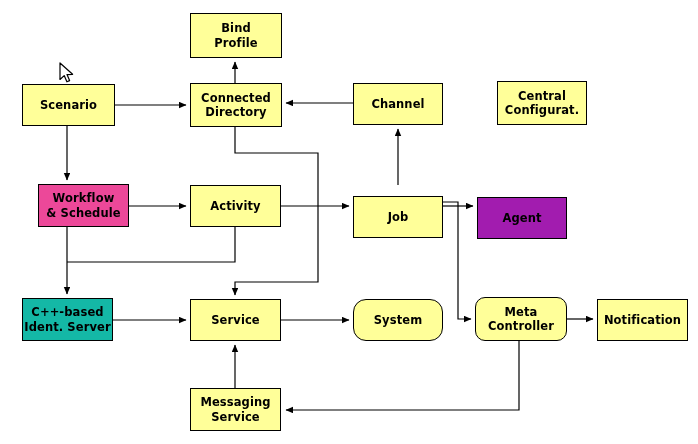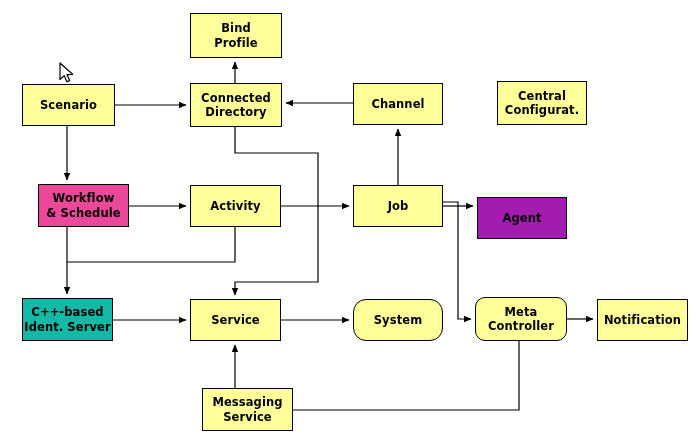--- a/index.html
+++ b/index.html
@@ -91,30 +91,30 @@
 Profile</div>
       <div class="node" style="left: 22px; top: 84px; width: 93px; height: 42px; background: rgb(255, 255, 153); border-color: rgb(0, 0, 0); color: rgb(0, 0, 0);">Scenario</div>
       <div class="node" style="left: 190px; top: 83px; width: 92px; height: 44px; background: rgb(255, 255, 153); border-color: rgb(0, 0, 0); color: rgb(0, 0, 0);">Connected
 Directory</div>
       <div class="node" style="left: 353px; top: 83px; width: 90px; height: 42px; background: rgb(255, 255, 153); border-color: rgb(0, 0, 0); color: rgb(0, 0, 0);">Channel</div>
       <div class="node" style="left: 477px; top: 81px; width: 90px; height: 44px; background: rgb(255, 255, 153); border-color: rgb(0, 0, 0); color: rgb(0, 0, 0); margin-left: 20px;">Central
 Configurat.</div>
       <div class="node" style="left: 38px; top: 184px; width: 91px; height: 43px; background: #ec4899; border-color: rgb(0, 0, 0); color: rgb(0, 0, 0);">Workflow
 &amp; Schedule</div>
       <div class="node" style="left: 190px; top: 185px; width: 91px; height: 42px; background: rgb(255, 255, 153); border-color: rgb(0, 0, 0); color: rgb(0, 0, 0);">Activity</div>
-      <div class="node" style="left: 353px; top: 185px; width: 90px; height: 42px; background: rgb(255, 255, 153); border-color: rgb(0, 0, 0); color: rgb(0, 0, 0); text-align: center;">Job</div>
+      <div class="node" style="left: 353px; top: 196px; width: 90px; height: 42px; background: rgb(255, 255, 153); border-color: rgb(0, 0, 0); color: rgb(0, 0, 0); text-align: center;">Job</div>
       <div class="node" style="left: 477px; top: 197px; width: 90px; height: 42px; background: #a21caf; border-color: rgb(0, 0, 0); color: rgb(0, 0, 0);">Agent</div>
       <div class="node" style="left: 22px; top: 298px; width: 91px; height: 43px; background: #14b8a6; border-color: rgb(0, 0, 0); color: rgb(0, 0, 0);">C++-based
 Ident. Server</div>
       <div class="node" style="left: 190px; top: 299px; width: 91px; height: 42px; background: rgb(255, 255, 153); border-color: rgb(0, 0, 0); color: rgb(0, 0, 0);">Service</div>
       <div class="node" style="left: 353px; top: 299px; width: 90px; height: 42px; background: rgb(255, 255, 153); border-color: rgb(0, 0, 0); color: rgb(0, 0, 0); border-radius: 13px;">System</div>
       <div class="node" style="left: 475px; top: 297px; width: 92px; height: 44px; background: rgb(255, 255, 153); border-color: rgb(0, 0, 0); color: rgb(0, 0, 0); border-radius: 10px;">Meta
 Controller</div>
       <div class="node" style="left: 597px; top: 299px; width: 91px; height: 42px; background: rgb(255, 255, 153); border-color: rgb(0, 0, 0); color: rgb(0, 0, 0);">Notification</div>
-      <div class="node" style="left: 190px; top: 388px; width: 91px; height: 43px; background: rgb(255, 255, 153); border-color: rgb(0, 0, 0); color: rgb(0, 0, 0); margin-left: 12px;">Messaging
+      <div class="node" style="left: 190px; top: 388px; width: 91px; height: 43px; background: rgb(255, 255, 153); border-color: rgb(0, 0, 0); color: rgb(0, 0, 0);">Messaging
 Service</div>
     </div>
 
   <div class="cursor" id="cursor" style="left: 59px; top: 62px;">
     <svg width="18" height="24" viewBox="0 0 18 24" xmlns="http://www.w3.org/2000/svg">
       <path d="M1,1 L1,17.5 L5.2,13.6 L7.9,19.8 L10.6,18.6 L8,12.6 L13.6,12.3 z" fill="#ffffff" stroke="#000000" stroke-width="1.2" stroke-linejoin="round"></path>
     </svg>
   </div>
 
 </div>

